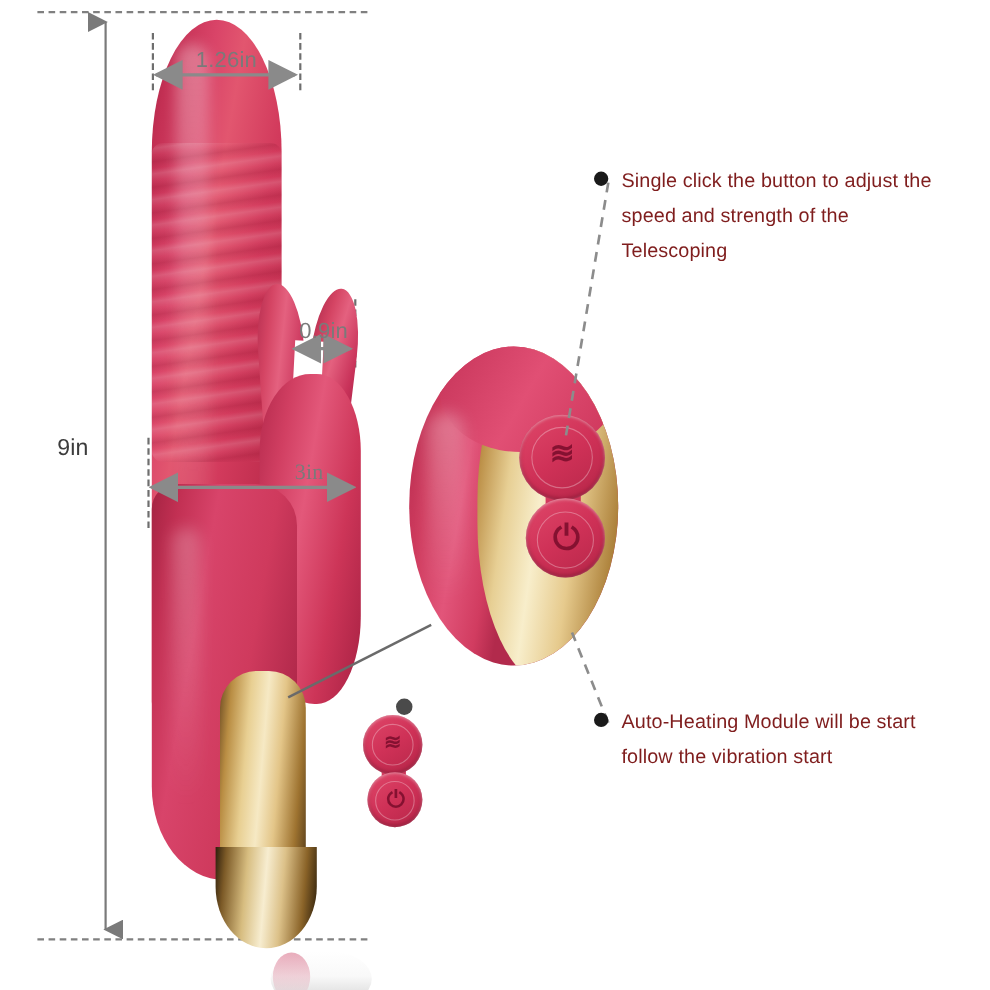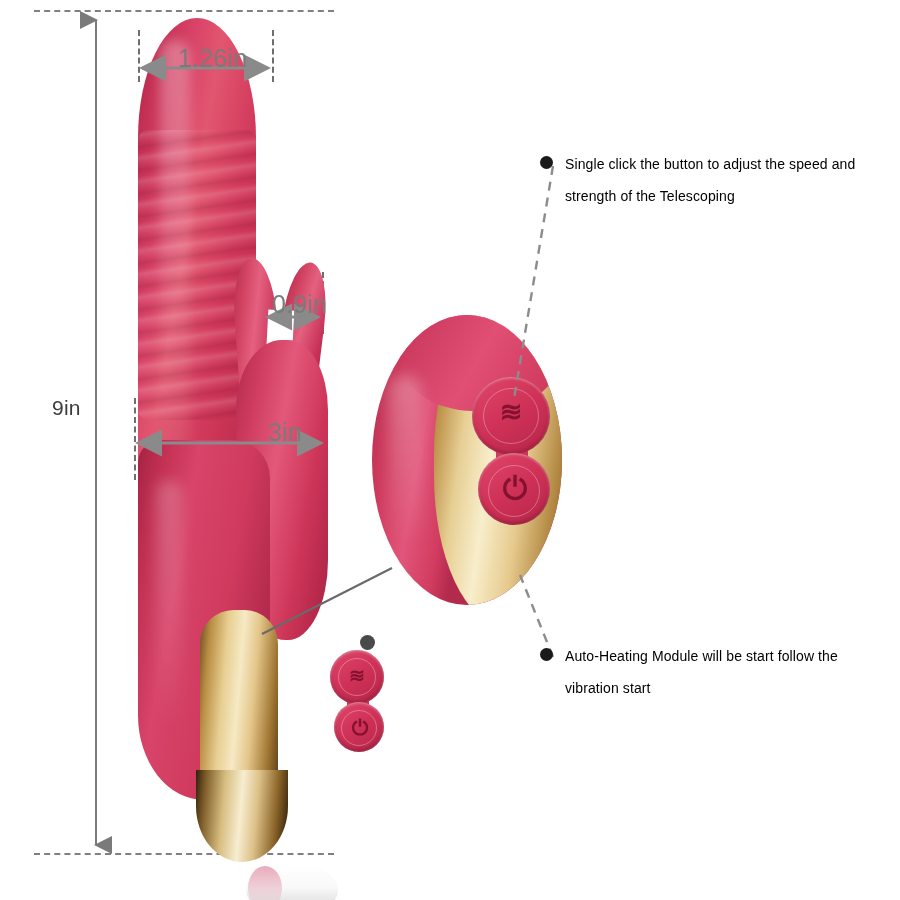--- a/index.html
+++ b/index.html
@@ -25,21 +25,21 @@
   .v-dash {
     position: absolute;
     width: 0;
     border-left: 2px dashed #6e6e6e;
   }
 
   
   .dim-label {
     position: absolute;
     color: #7a7a7a;
-    font-size: 25px;
+    font-size: 20px;
     letter-spacing: .2px;
     white-space: nowrap;
     font-family: "Liberation Sans", sans-serif;
   }
   .dim-label.dark {
     color: #3c3c3c;
     font-size: 21px;
   }
 
   
@@ -325,23 +325,23 @@
   .note-bullet {
     flex: 0 0 auto;
     width: 13px;
     height: 13px;
     border-radius: 50%;
     background: #1a1a1a;
     margin-top: 8px;
     margin-right: 12px;
   }
   .note-text {
-    font-size: 14px;
+    font-size: 18px;
     line-height: 32px;
-    color: #000000;
+    color: #7f1d1d;
     letter-spacing: .1px;
   }
   #note-top { left: 540px; top: 148px; width: 330px; }
   #note-bottom { left: 540px; top: 640px; width: 340px; }
 </style>
 </head>
 <body>
 
 <div id="stage">
 
@@ -430,21 +430,21 @@
     <line x1="392" y1="568" x2="262" y2="634" stroke="#6a6a6a" stroke-width="2.2"></line>
 
     <line x1="553" y1="166" x2="514" y2="399" stroke="#8c8c8c" stroke-width="2.4" stroke-dasharray="9 7"></line>
 
     <line x1="553" y1="657" x2="520" y2="575" stroke="#8c8c8c" stroke-width="2.4" stroke-dasharray="9 7"></line>
   </svg>
 
   <div class="dim-label dark" style="left:52px; top:396px;">9in</div>
   <div class="dim-label" style="left:178px; top:44px;">1.26in</div>
   <div class="dim-label" style="left:272px; top:290px;">0.9in</div>
-  <div class="dim-label" style="left:268px; top:418px;">3in</div>
+  <div class="dim-label" style="left:268px; top:418px;font-family:Liberation Serif, serif;">3in</div>
 
   <div class="note-block" id="note-top">
     <div class="note-item">
       <span class="note-bullet"></span>
       <span class="note-text">Single click the button to adjust the speed and strength of the Telescoping</span>
     </div>
   </div>
 
   <div class="note-block" id="note-bottom">
     <div class="note-item">

